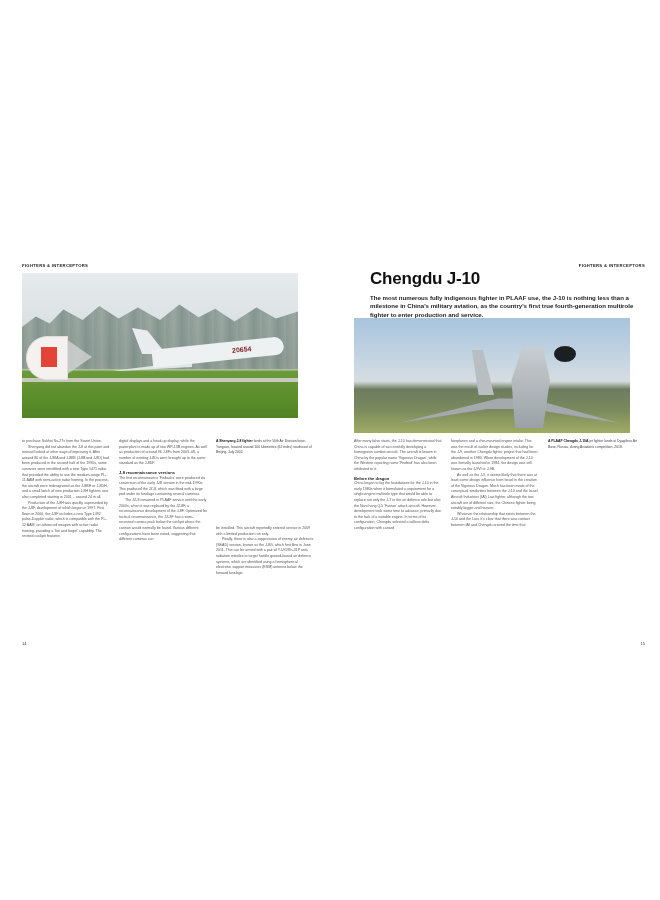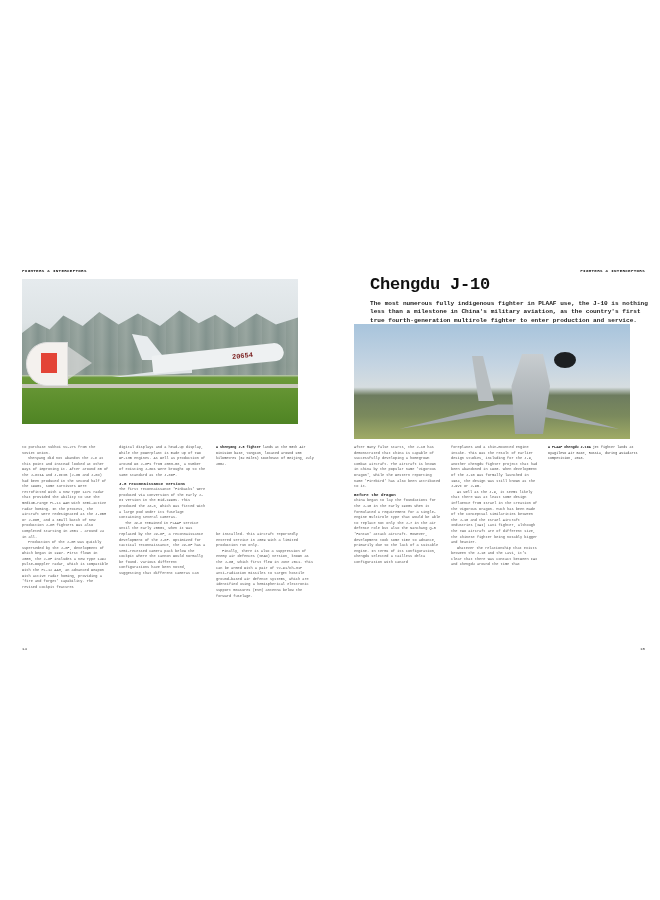--- a/index.html
+++ b/index.html
@@ -1,18 +1,18 @@
 <!DOCTYPE html>
 <html><head>
 <meta charset="utf-8">
 <style>
   html, body { margin: 0; padding: 0; background: #ffffff; }
   body { width: 660px; height: 900px; position: relative; overflow: hidden; font-family: "Liberation Sans", sans-serif; color: #333; }
   .spread { position: absolute; left: 20px; top: 255px; width: 625px; height: 410px; }
-  .page { position: absolute; top: 7px; height: 410px; font-family: Liberation Mono, monospace; }
+  .page { position: absolute; top: 1px; height: 410px; }
   .page.left { left: 0; width: 308px; }
   .page.right { left: 320px; width: 305px; }
   .running-head { position: absolute; top: 7px; font-size: 4.2px; font-weight: bold; letter-spacing: 0.3px; color: #222; text-transform: uppercase; }
   .page.left .running-head { left: 2px; }
   .page.right .running-head { right: 0; }
   .photo { position: absolute; overflow: hidden; }
   .photo-left { left: 2px; top: 17px; width: 276px; height: 145px; background: linear-gradient(#e6ebee 0%, #dde3e5 30%, #c8d0cf 52%, #b9c3b9 60%, #cdd2c9 66%, #6c9a3a 68%, #5c8e2c 85%, #4f8424 100%); }
   .trees { position: absolute; left: 0; right: 0; top: 26px; height: 70px; background: repeating-linear-gradient(90deg, #7f8f88 0px, #8e9c95 8px, #758781 16px, #8a9892 24px); opacity: 0.85; clip-path: polygon(0 40%, 5% 25%, 10% 35%, 15% 15%, 22% 30%, 28% 10%, 35% 28%, 42% 12%, 50% 30%, 57% 8%, 64% 26%, 70% 14%, 77% 32%, 85% 12%, 92% 28%, 100% 18%, 100% 100%, 0 100%); }
   .runway { position: absolute; left: 0; right: 0; top: 105px; height: 4px; background: #c9c8bc; }
   .chute { position: absolute; left: 4px; top: 63px; width: 40px; height: 42px; border-radius: 50% 0 0 50%; background: #f4f1ee; border: 1px solid #ddd; }

